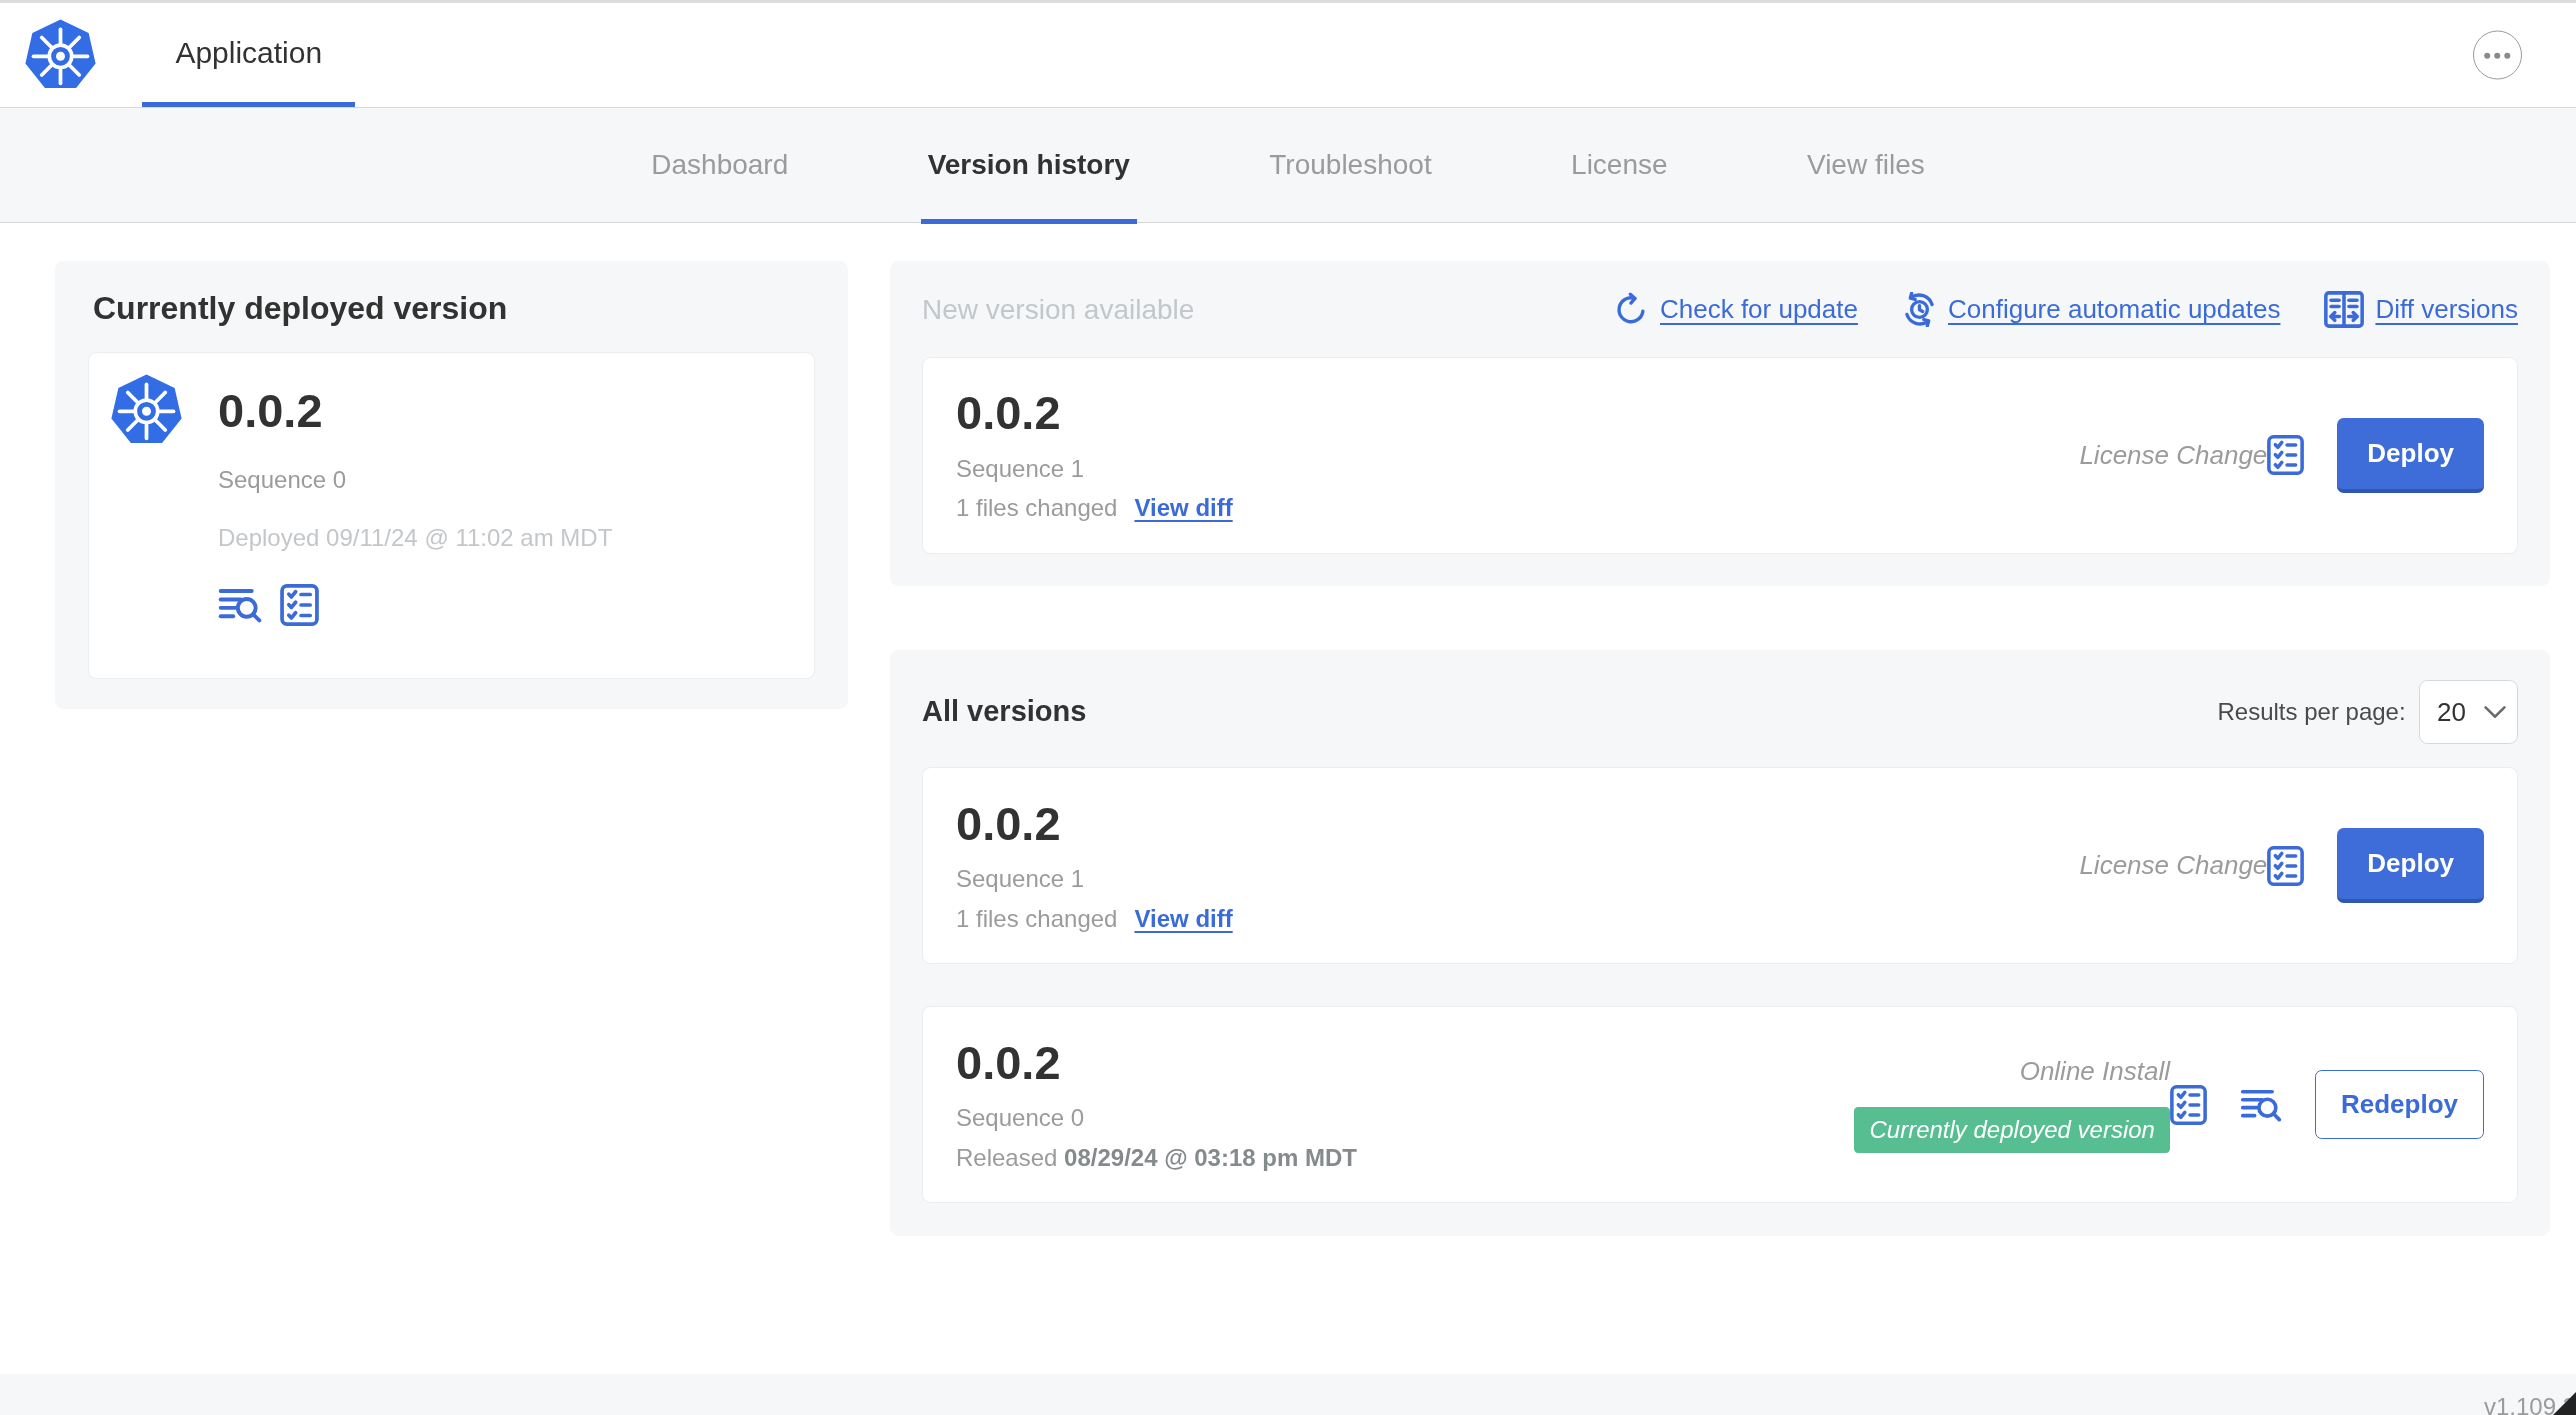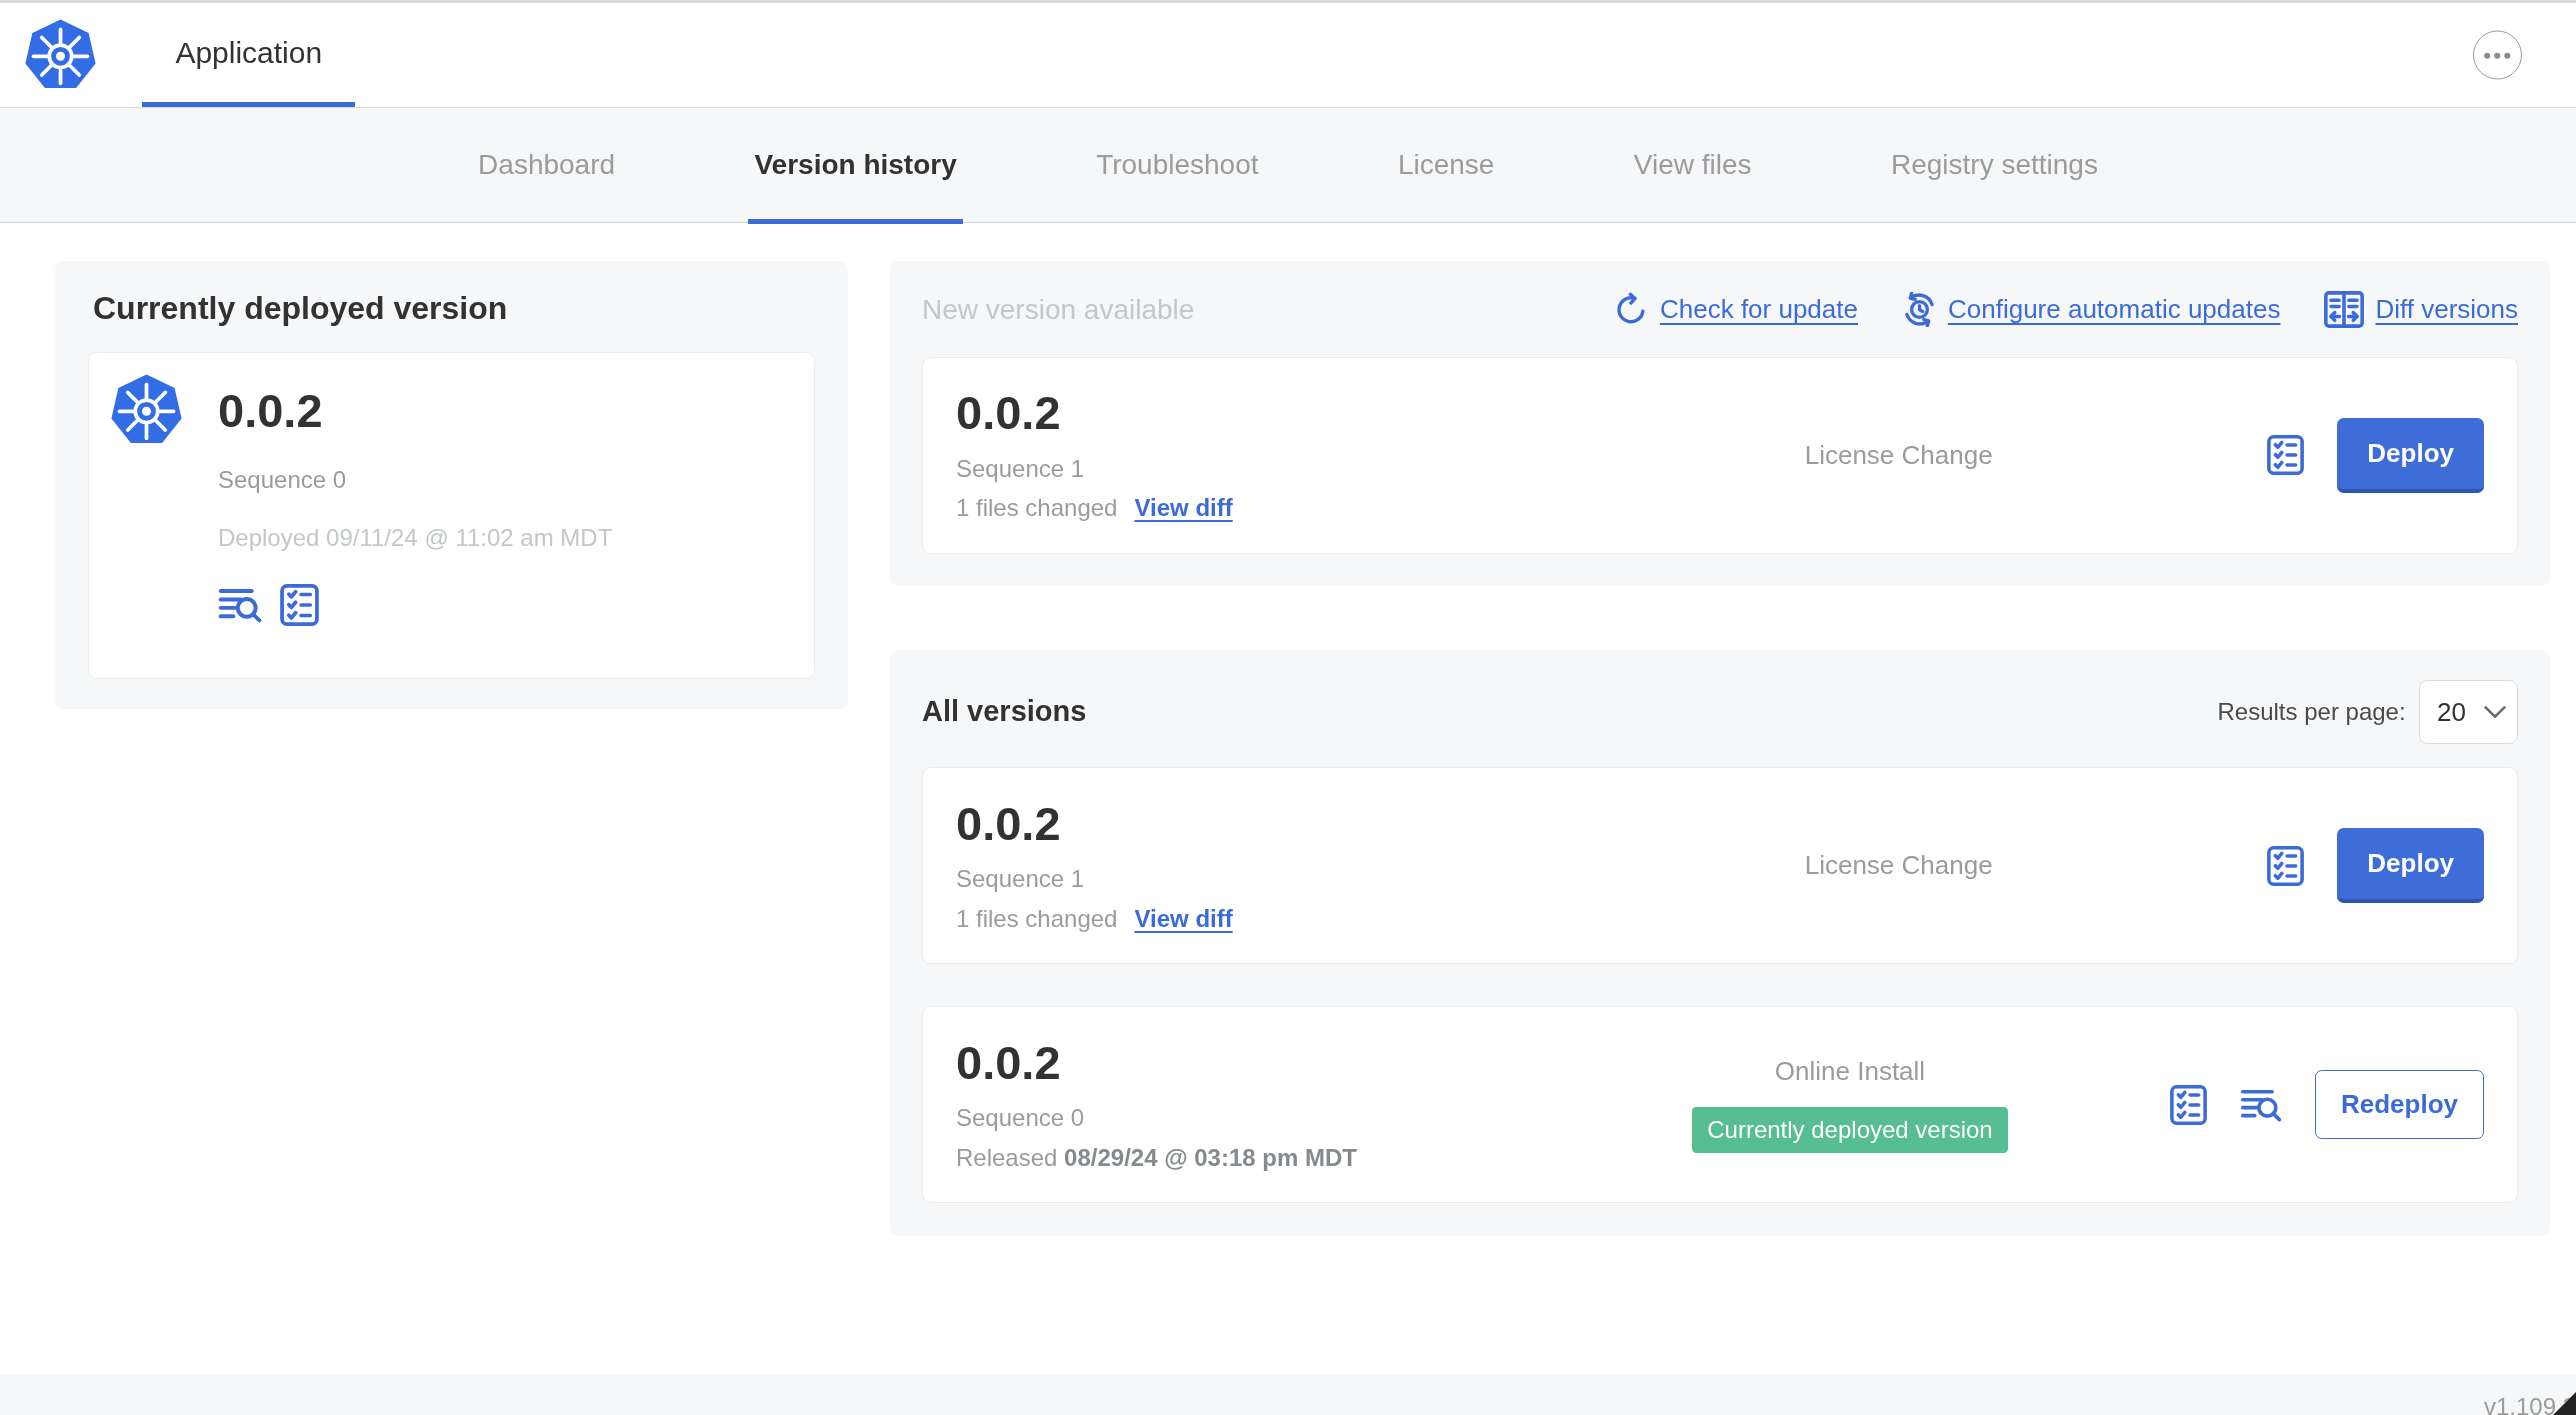--- a/index.html
+++ b/index.html
@@ -67,21 +67,21 @@
   .version-row { background:#fff; border:0.8px solid #ececec; border-radius:8.4px; padding:25px 33px;
                  display:flex; align-items:center; min-height:197px; }
   .version-row + .version-row { margin-top:42px; }
   .vr-left { flex:0 0 574px; }
   .vr-version { font-size:47px; font-weight:700; color:#323232; line-height:1.05; }
   .vr-seq { margin-top:17px; font-size:24px; color:#9b9b9b; }
   .vr-files { margin-top:11.7px; font-size:24px; color:#9b9b9b; display:flex; align-items:center; }
   .view-diff { margin-left:17px; color:#3b6bd8; font-weight:700; text-decoration:underline; text-underline-offset:4.2px; cursor:pointer; }
   .vr-released { margin-top:11.7px; font-size:24px; color:#9b9b9b; }
   .vr-released b { color:#858a8d; font-weight:700; }
-  .vr-mid { flex:1; display:flex; flex-direction:column; justify-content:center; align-items:center; gap:20px; }
+  .vr-mid { flex:1; display:flex; flex-direction:column; justify-content:center; align-items:flex-end; gap:20px;font-style:italic; }
   .vr-source { font-size:26px; font-weight:500; color:#9b9b9b; }
   .badge { background:#56be90; color:#fff; font-size:24px; padding:9.2px 15px; border-radius:4.2px; }
   .vr-actions { display:flex; align-items:center; gap:33px; }
   .icon-btn { background:none; border:none; padding:0; display:flex; cursor:pointer; }
 
   .btn-primary { background:#3e6cd9; border:none; border-bottom:4.2px solid #2f57ae; border-radius:6.7px;
                  color:#fff; font-size:26px; font-weight:700; padding:20px 30px; cursor:pointer;
                  font-family:"Liberation Sans",sans-serif; }
   .btn-outline { background:#fff; border:1.7px solid #3b6bd8; border-radius:6.7px; color:#3b6bd8;
                  font-size:26px; font-weight:700; padding:18.4px 25px; cursor:pointer;
@@ -130,21 +130,20 @@
     </svg>
   </button>
 </header>
 
 <nav class="tabbar">
   <div class="tab">Dashboard</div>
   <div class="tab active">Version history</div>
   <div class="tab">Troubleshoot</div>
   <div class="tab">License</div>
   <div class="tab">View files</div>
-  <div class="tab">Registry settings</div>
 </nav>
 
 <main class="content">
 
   <aside class="panel left-panel">
     <h2>Currently deployed version</h2>
     <div class="cv-card">
       <div class="cv-logo">
         <svg viewBox="0 0 100 100" width="75" height="75">
           <polygon points="50,2 87.5,20.1 96.8,60.7 70.8,93.2 29.2,93.2 3.2,60.7 12.5,20.1" fill="#326de6"></polygon>

